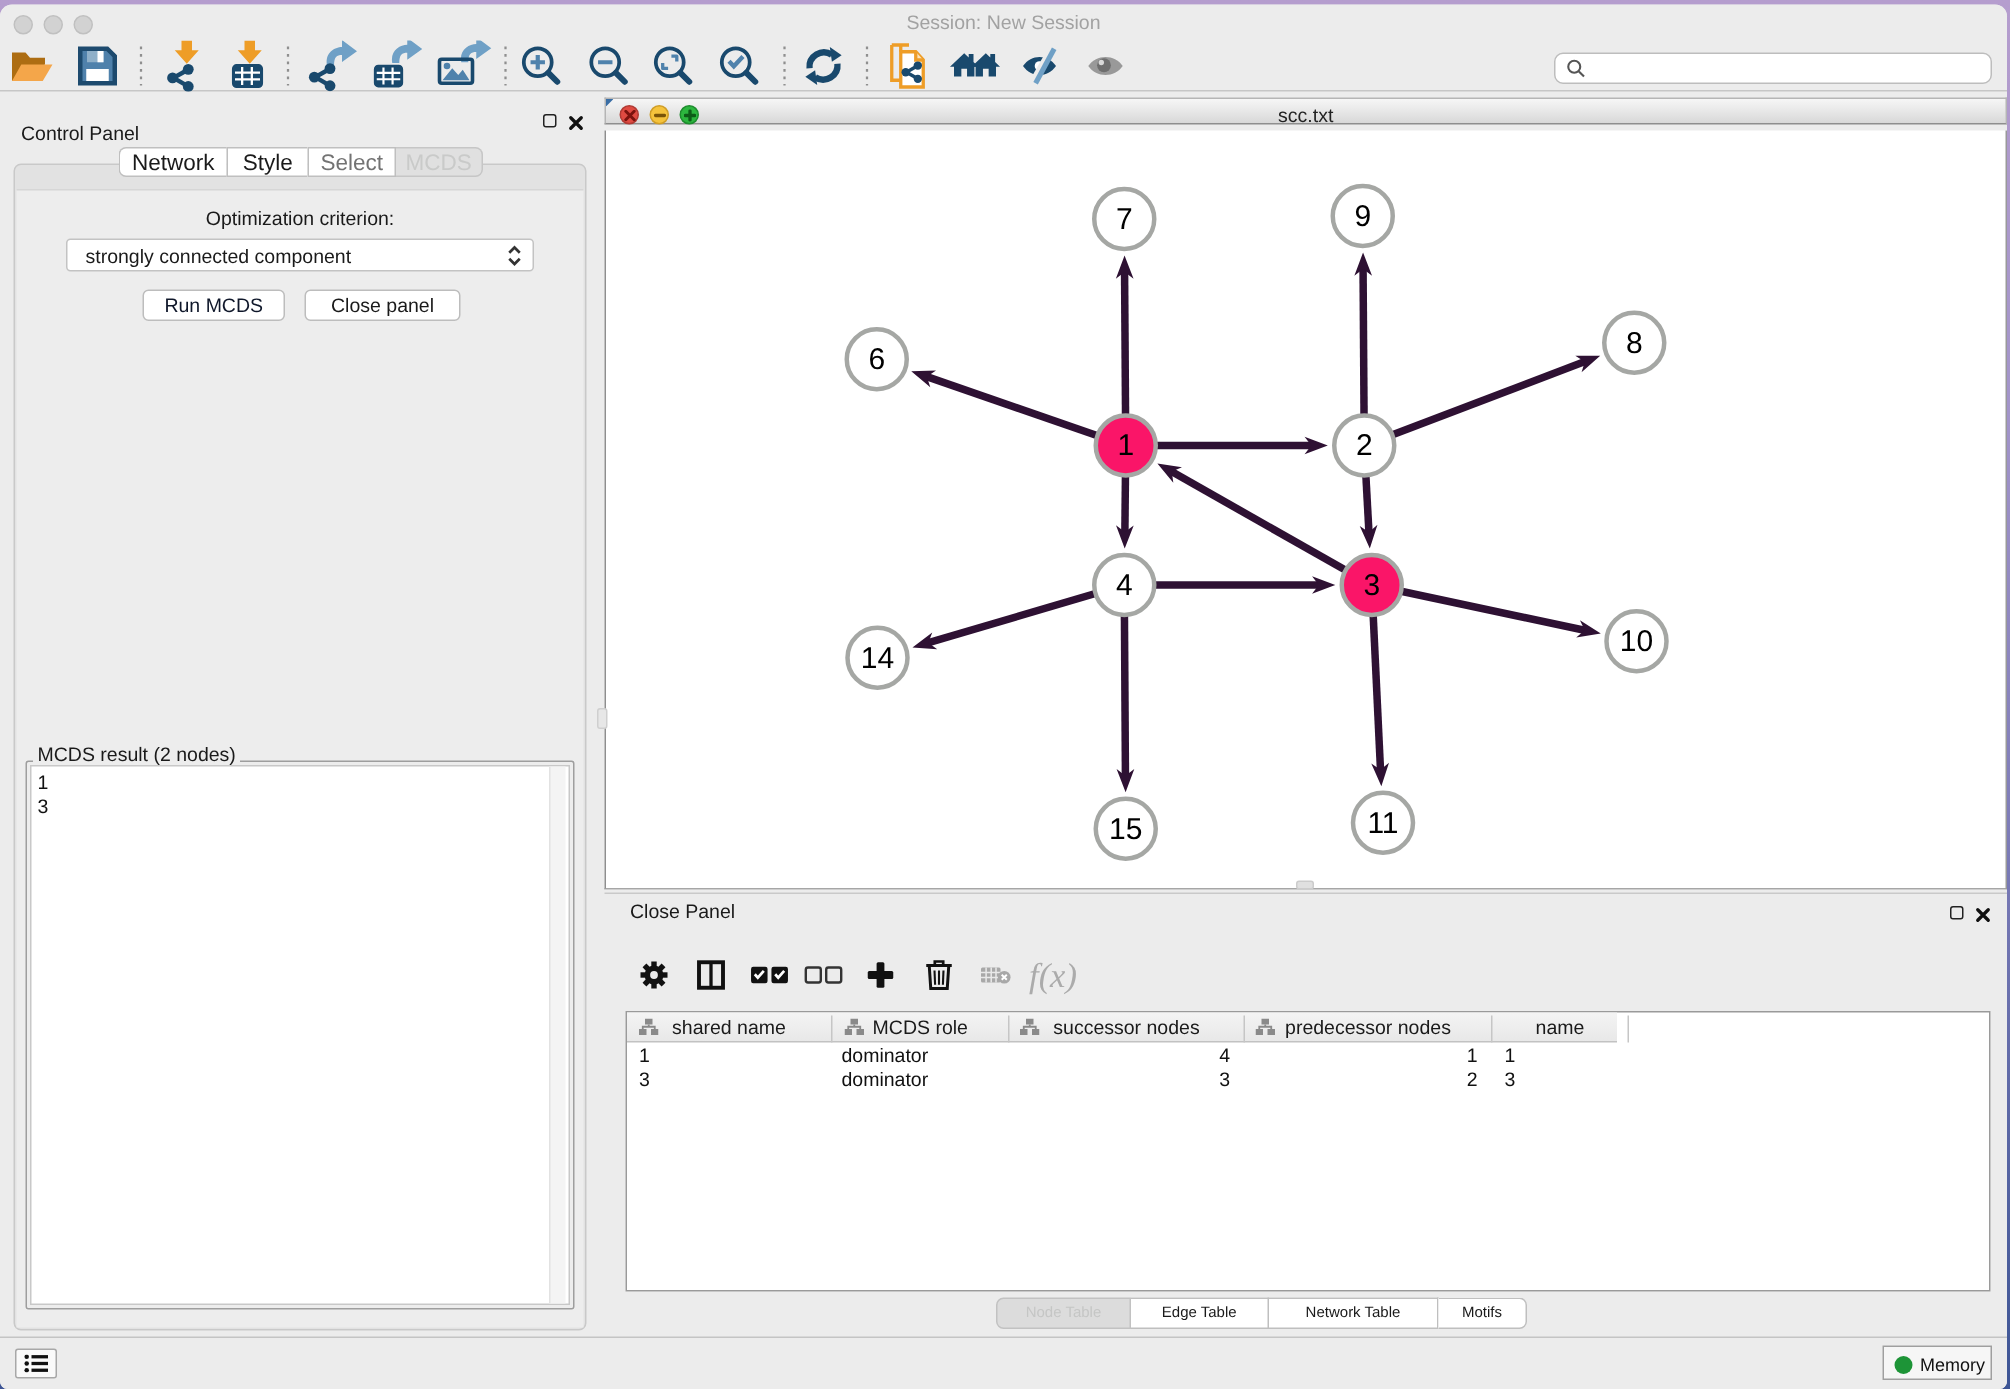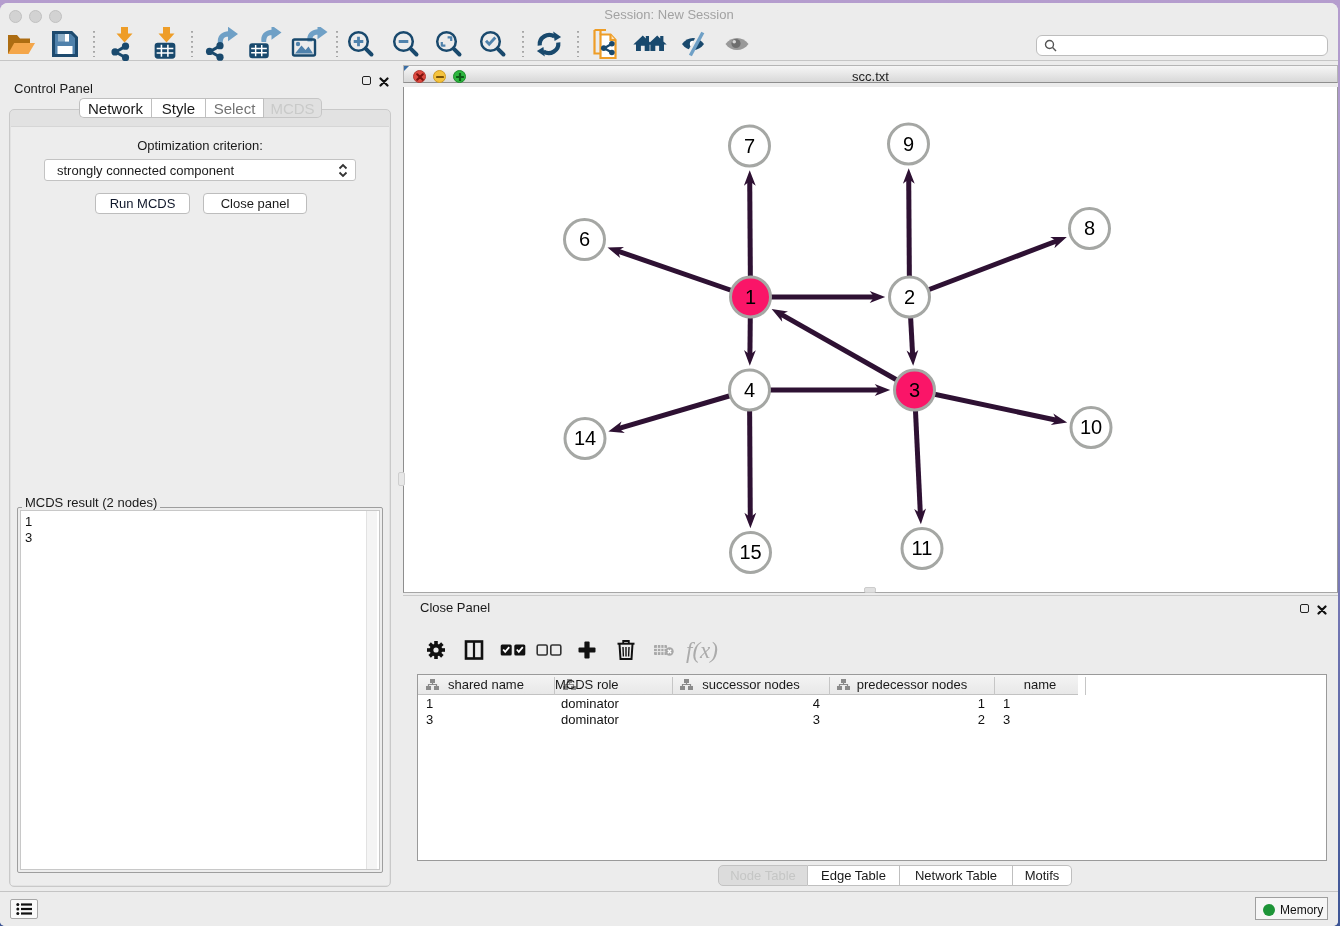--- a/index.html
+++ b/index.html
@@ -399,21 +399,21 @@
         </svg>
         <svg style="position:absolute;left:419px;top:4px" width="13" height="12" viewBox="0 0 13 12">
           <g fill="#8a8a8a">
             <rect x="4" y="0" width="5" height="4"></rect>
             <rect x="0" y="7" width="5" height="4"></rect>
             <rect x="8" y="7" width="5" height="4"></rect>
             <path d="M6.5,4 L6.5,5.5 M2.5,7 L2.5,5.5 L10.5,5.5 L10.5,7" stroke="#8a8a8a" stroke-width="1.2" fill="none"></path>
           </g>
         </svg>
       <div style="position:absolute;left:0;top:2px;width:136px;text-align:center;">shared name</div>
-      <div style="position:absolute;left:136px;top:2px;width:118px;border-left:1px solid #c6c6c6;height:18px;">MCDS role</div>
+      <div style="position:absolute;left:136px;top:2px;width:118px;text-align:center;border-left:1px solid #c6c6c6;height:18px;">MCDS role</div>
       <div style="position:absolute;left:254px;top:2px;width:157px;text-align:center;border-left:1px solid #c6c6c6;height:18px;">successor nodes</div>
       <div style="position:absolute;left:411px;top:2px;width:165px;text-align:center;border-left:1px solid #c6c6c6;height:18px;">predecessor nodes</div>
       <div style="position:absolute;left:576px;top:2px;width:92px;text-align:center;border-left:1px solid #c6c6c6;height:18px;border-right:1px solid #c6c6c6;">name</div>
     </div>
     <div style="position:absolute;left:0;top:21px;width:660px;font-size:13px;color:#111;">
       <div style="height:16px;position:relative;">
           <span style="position:absolute;left:8px;">1</span>
           <span style="position:absolute;left:143px;">dominator</span>
           <span style="position:absolute;left:254px;width:148px;text-align:right;">4</span>
           <span style="position:absolute;left:411px;width:156px;text-align:right;">1</span>
@@ -422,21 +422,21 @@
       <div style="height:16px;position:relative;">
           <span style="position:absolute;left:8px;">3</span>
           <span style="position:absolute;left:143px;">dominator</span>
           <span style="position:absolute;left:254px;width:148px;text-align:right;">3</span>
           <span style="position:absolute;left:411px;width:156px;text-align:right;">2</span>
           <span style="position:absolute;left:585px;">3</span>
         </div>
     </div>
   </div>
 
-  <div class="abs" style="left:718px;top:862px;height:21px;font-size:13px;">
+  <div class="abs" style="left:664px;top:862px;height:21px;font-size:10px;">
     <div style="float:left;width:90px;height:21px;line-height:20px;text-align:center;background:#dcdcdc;border:1px solid #c2c2c2;border-radius:5px 0 0 5px;color:#c5c6c5;">Node Table</div>
     <div style="float:left;width:92px;height:21px;line-height:20px;text-align:center;background:#fff;border:1px solid #bfbfbf;border-left:none;color:#1a1a1a;">Edge Table</div>
     <div style="float:left;width:113px;height:21px;line-height:20px;text-align:center;background:#fff;border:1px solid #bfbfbf;border-left:none;color:#1a1a1a;">Network Table</div>
     <div style="float:left;width:59px;height:21px;line-height:20px;text-align:center;background:#fff;border:1px solid #bfbfbf;border-left:none;border-radius:0 5px 5px 0;color:#1a1a1a;">Motifs</div>
   </div>
 
   <div class="abs" style="left:0;top:888px;width:1338px;height:35px;background:#ececec;border-top:1px solid #c4c4c4;"></div>
   <div class="abs" style="left:10px;top:896px;width:28px;height:20px;background:#fafafa;border:1px solid #a8a8a8;border-radius:2px;">
     <svg width="16" height="12" style="position:absolute;left:5px;top:3px" viewBox="0 0 16 12">
       <g fill="#111">

